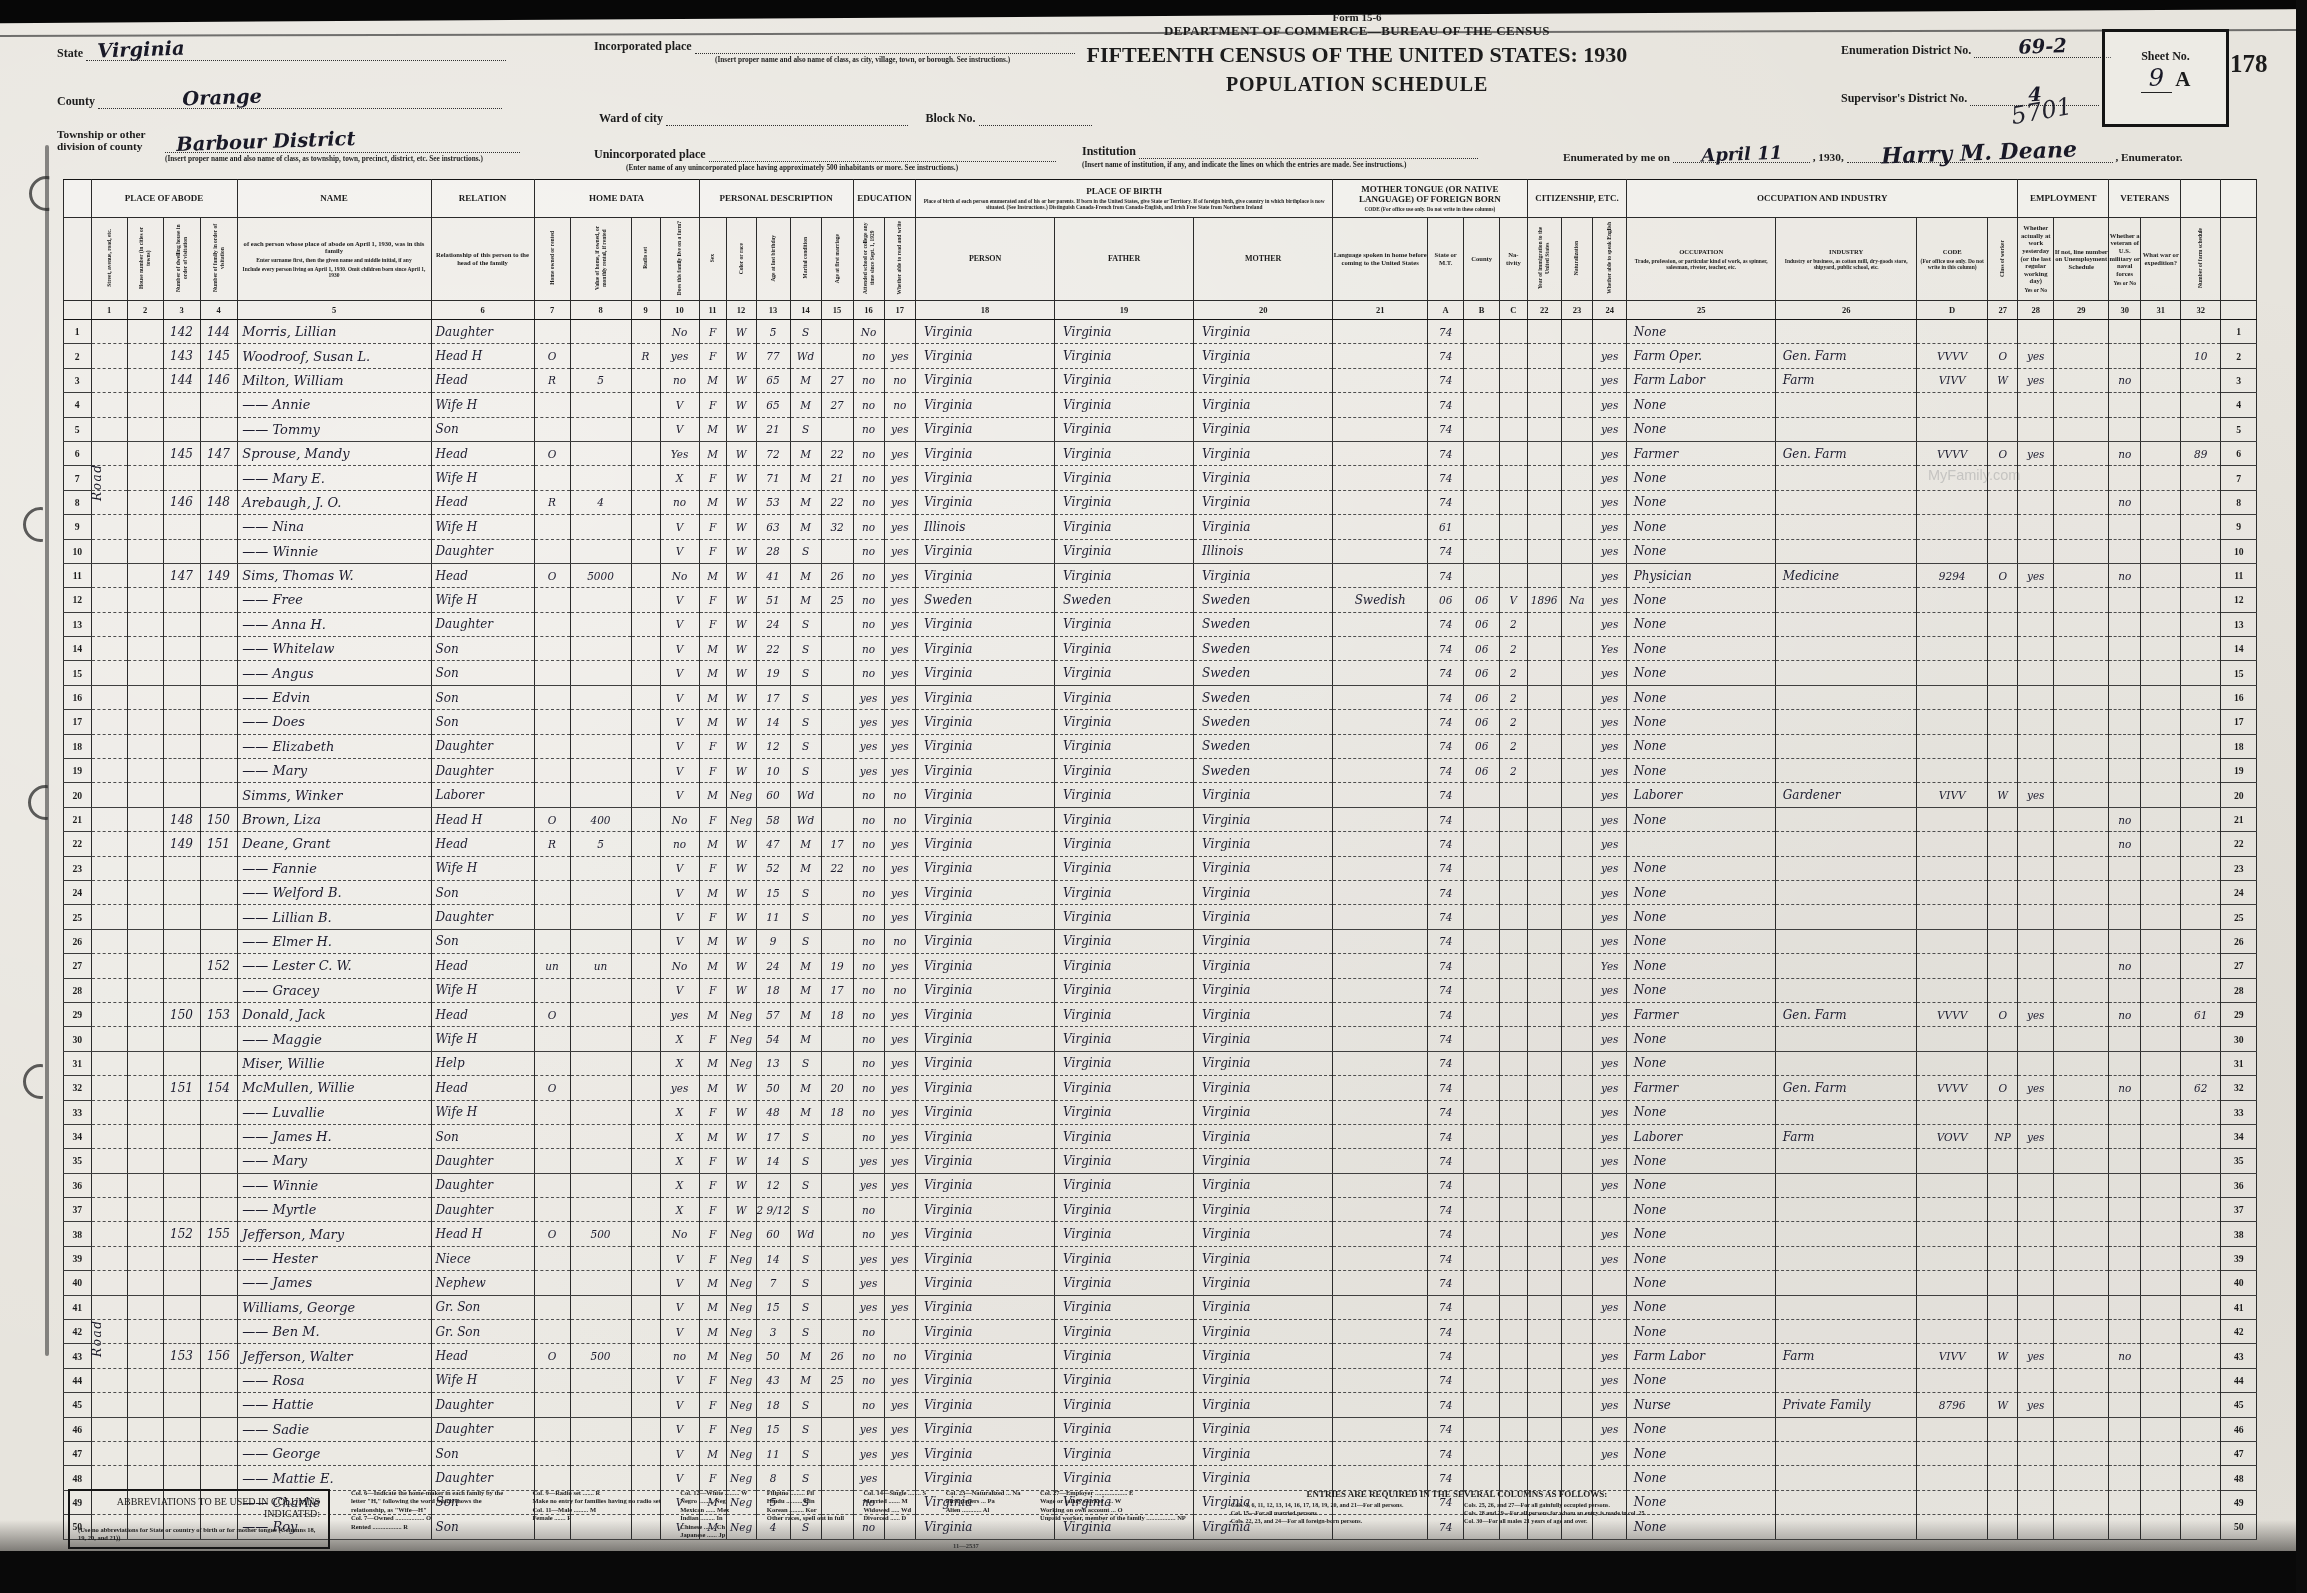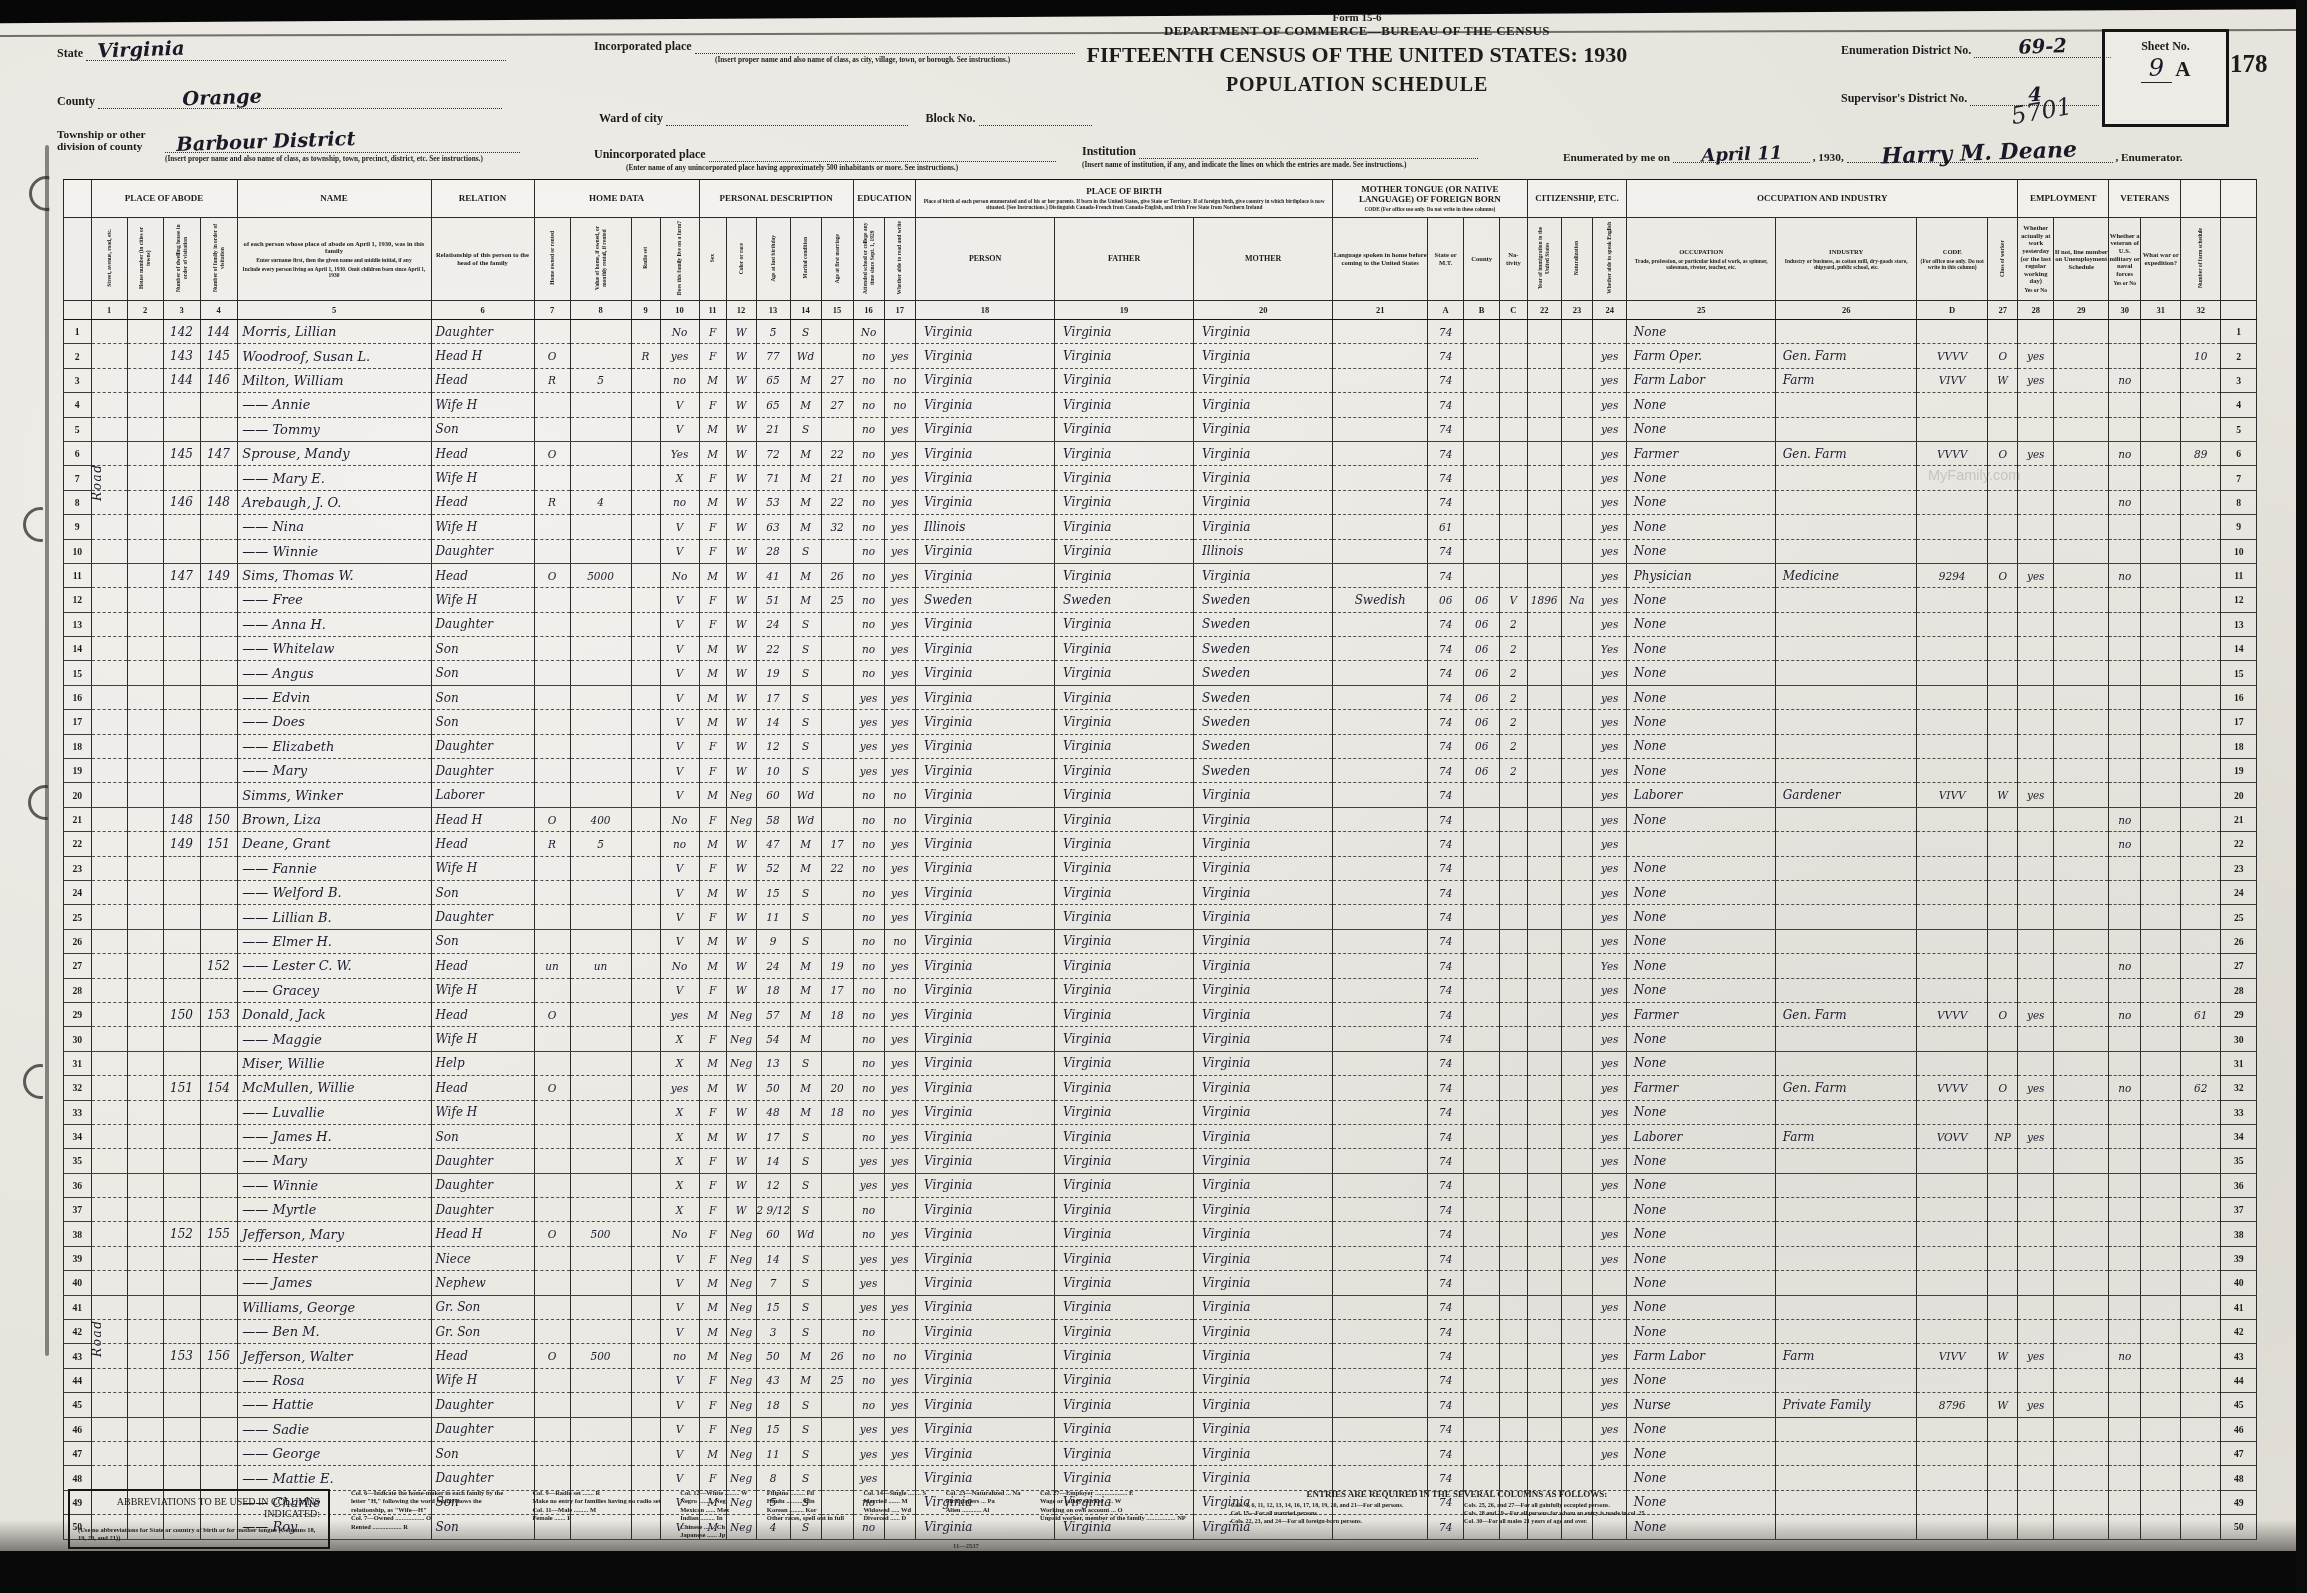--- a/index.html
+++ b/index.html
@@ -22,21 +22,21 @@
   .hf .note{display:block;font-size:7.3px;font-weight:bold;margin-top:0.8px;}
   .uline{display:inline-block;border-bottom:1.3px dotted #2f2f2f;min-width:97px;vertical-align:bottom;}
   .hw{font-family:"DejaVu Serif",serif;font-style:italic;color:#191927;}
   .hwv{display:inline-block;font-size:19.4px;transform:rotate(-2deg);padding:0 11.3px;line-height:.8;}
   .center-title{position:absolute;text-align:center;left:1034px;width:646px;}
   .form-no{font-size:11px;font-weight:bold;}
   .dept{font-size:13px;font-weight:bold;letter-spacing:0.4px;}
   .big-title{font-size:22px;font-weight:bold;margin-top:3.2px;}
   .sub-title{font-size:20px;font-weight:bold;margin-top:4.8px;letter-spacing:0.8px;}
   .sheetbox{position:absolute;left:2102px;top:29px;width:121px;height:92px;border:3.2px solid #141414;background:rgba(255,255,255,.25);text-align:center;}
-  .sheetbox .lab{font-size:12px;font-weight:bold;margin-top:7px;}
+  .sheetbox .lab{font-size:12px;font-weight:bold;margin-top:17px;}
   .sheetbox .val{font-size:24px;}
   .sheetbox .letter{font-family:"Liberation Serif",serif;font-style:normal;font-weight:bold;font-size:21px;}
   .pageno{position:absolute;left:2230px;top:50px;font-size:25px;font-weight:bold;}
   .stamp{position:absolute;left:2011px;top:97px;font-size:24px;transform:rotate(-10deg);color:#23232e;}
   
   .tablewrap{position:absolute;left:63px;top:179px;width:2192px;}
   table{border-collapse:collapse;table-layout:fixed;width:2190px;background:rgba(255,255,255,.18);}
   th,td{border-left:1.1px solid #2b2b2b;border-right:1.1px solid #2b2b2b;padding:0;overflow:hidden;}
   thead th{border-top:1.8px solid #141414;border-bottom:1.1px solid #2b2b2b;font-weight:bold;vertical-align:middle;text-align:center;}
   tr.grp th{height:37px;font-size:9px;line-height:1.1;border-bottom:1.1px solid #2b2b2b;background:rgba(250,250,248,.4);}

